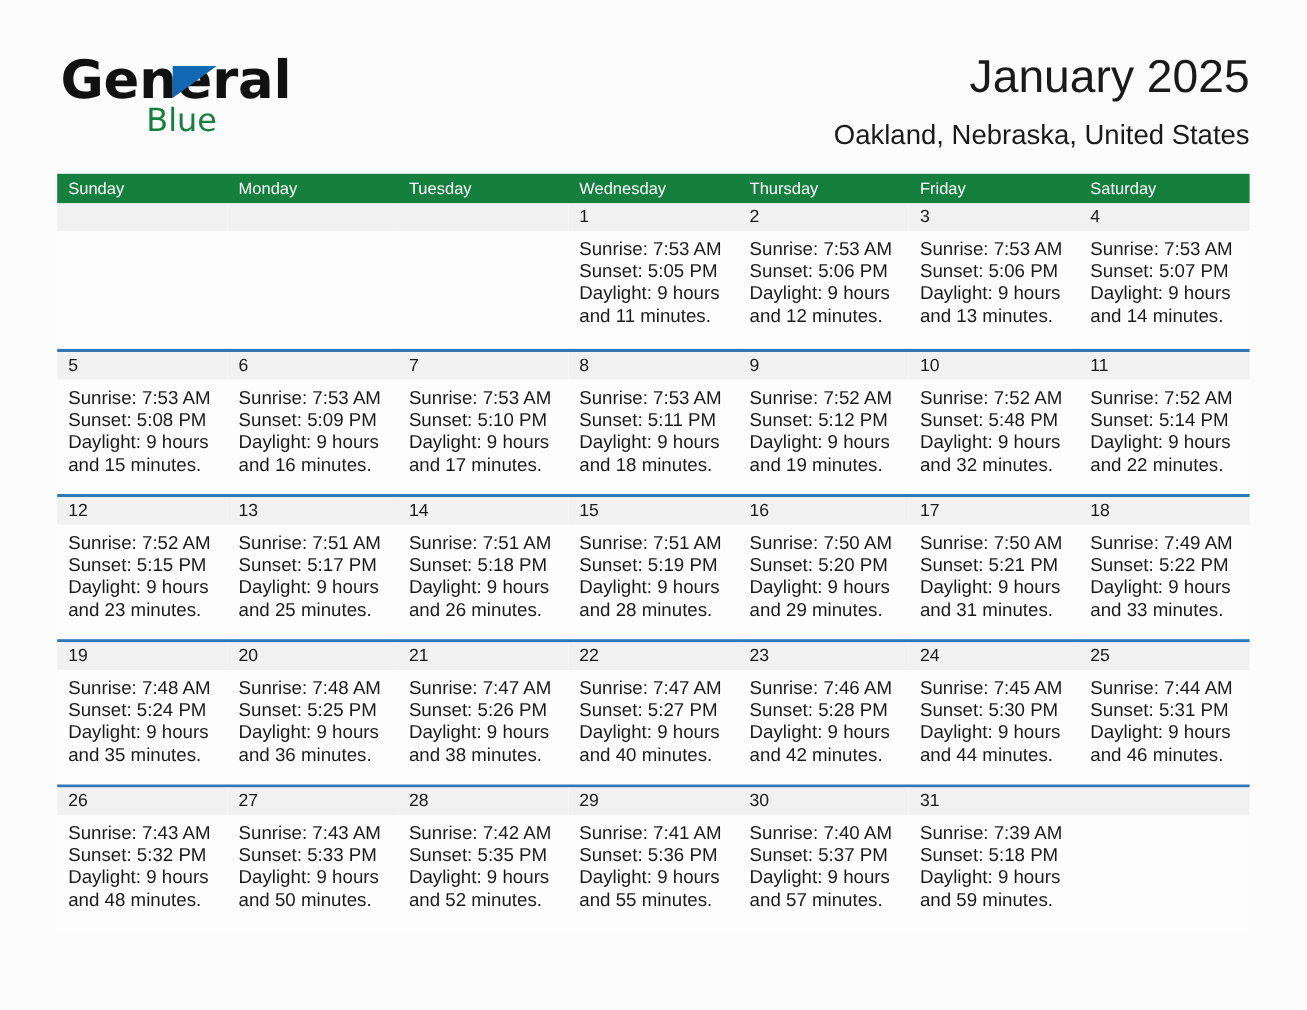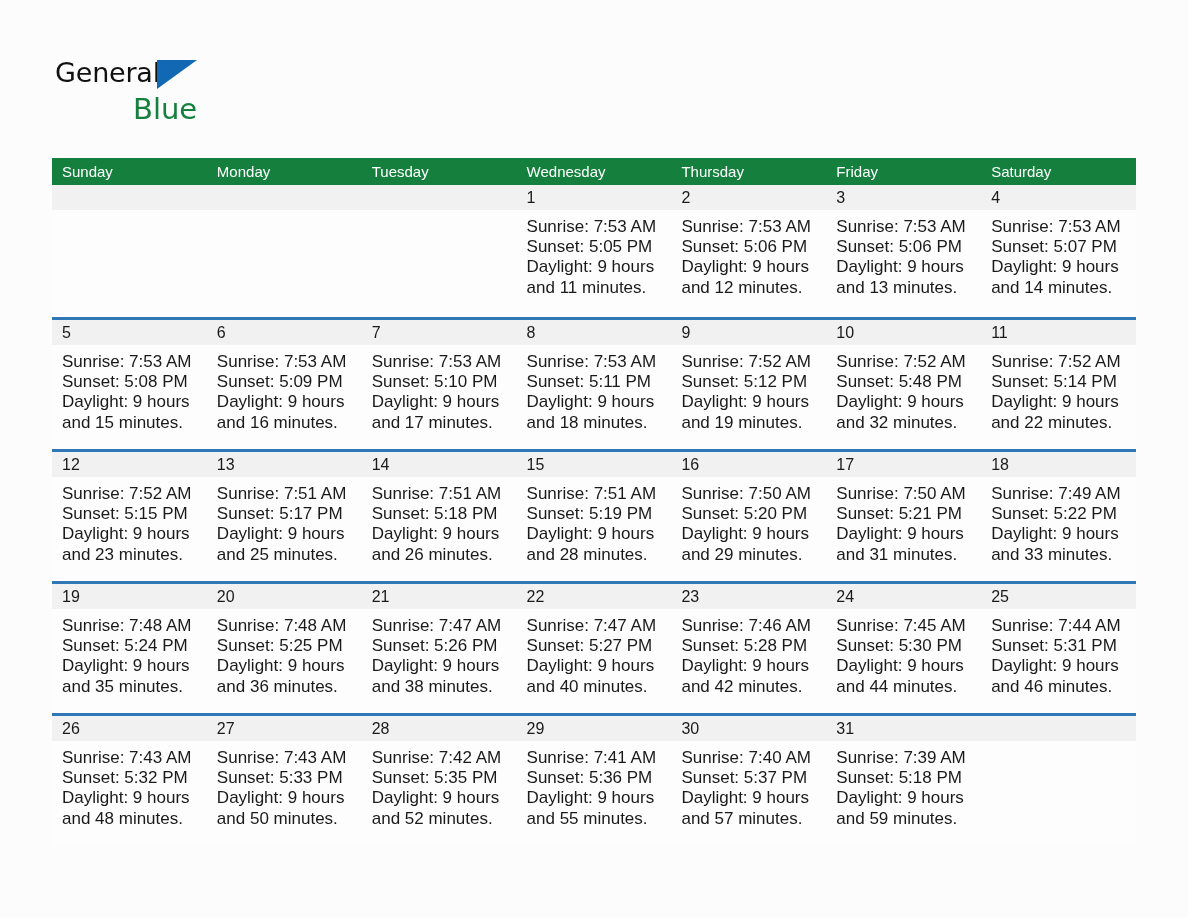--- a/index.html
+++ b/index.html
@@ -31,26 +31,26 @@
   }
   .brand {
     position: absolute;
     left: 3px;
     top: 10px;
     width: 300px;
     height: 84px;
   }
   .brand-line1 {
     position: relative;
-    font-size: 27px;
+    font-size: 48px;
     line-height: 38px;
     letter-spacing: -0.2px;
     color: #111111;
     font-family: "DejaVu Sans", sans-serif;
-    font-weight: 400;
+    font-weight: 700;
     display: block;
     height: 40px;
     white-space: nowrap;
   }
   .brand-tri {
     position: absolute;
     left: 102px;
     top: 6px;
     width: 0;
     height: 0;
@@ -154,20 +154,24 @@
 <div class="page">
 
   <div class="header">
 
     <div class="brand">
       <span class="brand-line1">General</span>
       <span class="brand-tri"></span>
       <span class="brand-line2">Blue</span>
     </div>
 
+    <div class="title-block">
+      <div class="cal-title">January 2025</div>
+      <div class="cal-subtitle">Oakland, Nebraska, United States</div>
+    </div>
 
   </div>
 
   <div class="calendar">
     <div class="weekday-row">
         <div class="weekday">Sunday</div>
         <div class="weekday">Monday</div>
         <div class="weekday">Tuesday</div>
         <div class="weekday">Wednesday</div>
         <div class="weekday">Thursday</div>

